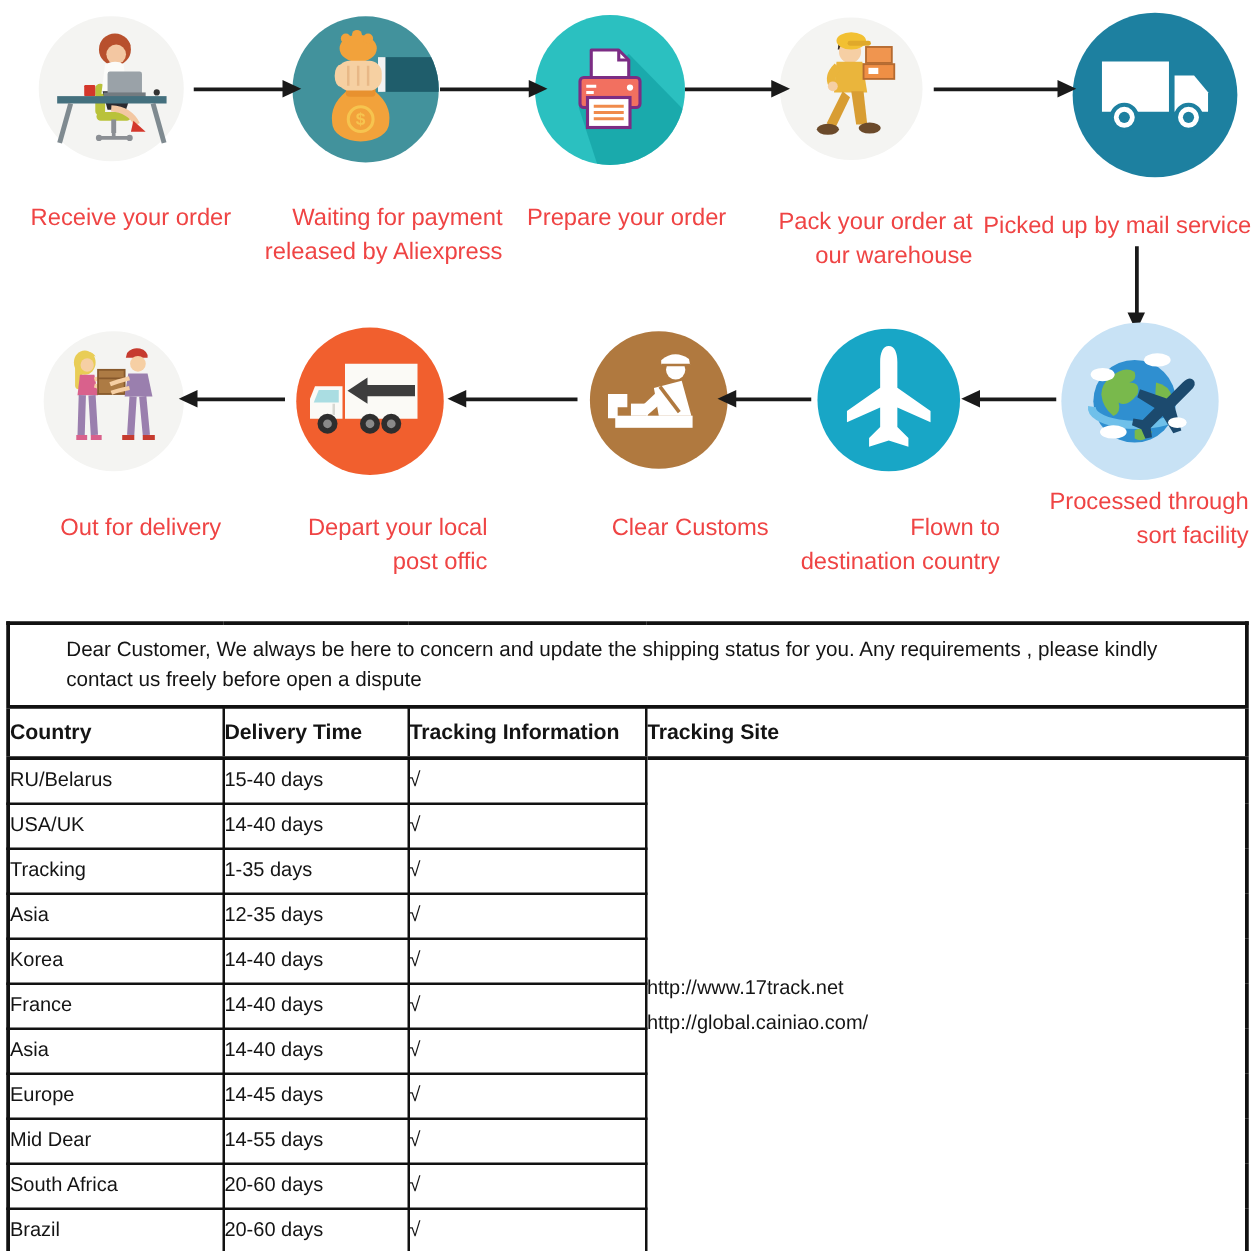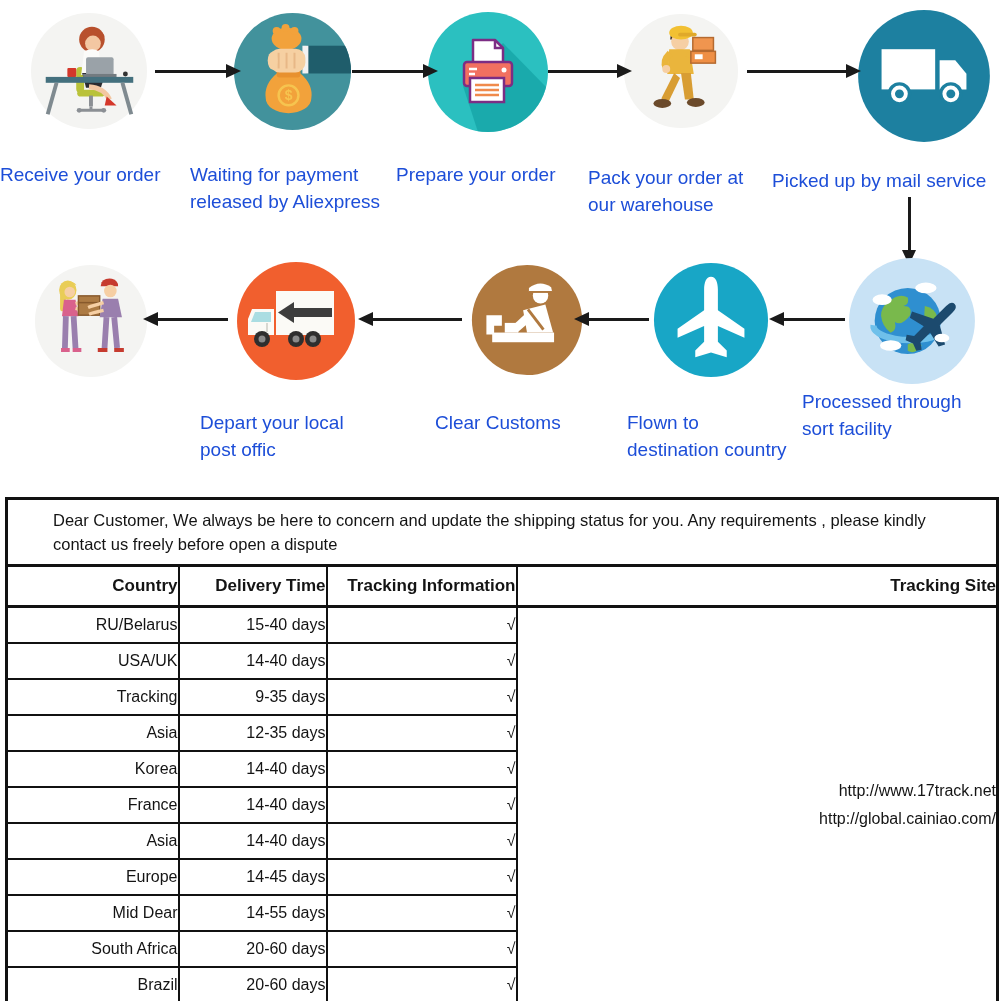--- a/index.html
+++ b/index.html
@@ -2,22 +2,22 @@
 <html><head>
 <meta charset="utf-8">
 <style>
   html,body { margin:0; padding:0; background:#fff; }
   .canvas {
     position:relative; width:1001px; height:1001px; background:#ffffff;
     font-family:"Liberation Sans", sans-serif; overflow:hidden; color:#141414;
   }
   .circ { position:absolute; }
   .lbl {
-    position:absolute; text-align:left; font-size:19px; line-height:27px;
-    color:#1d4ed8; white-space:pre-line;
+    position:absolute; text-align:right; font-size:19px; line-height:27px;
+    color:#ef4444; white-space:pre-line;
   }
   
   .arr { position:absolute; background:#1a1a1a; }
   .arr-r { height:3px; }
   .arr-r::after {
     content:""; position:absolute; right:-14px; top:-6px; width:0; height:0;
     border-left:15px solid #1a1a1a; border-top:7px solid transparent; border-bottom:7px solid transparent;
   }
   .arr-l { height:3px; }
   .arr-l::before {
@@ -28,21 +28,21 @@
   .arr-d::after {
     content:""; position:absolute; bottom:-13px; left:-6px; width:0; height:0;
     border-top:15px solid #1a1a1a; border-left:7px solid transparent; border-right:7px solid transparent;
   }
   
   .ship-table {
     position:absolute; left:5px; top:497px; width:991px;
     border-collapse:collapse; table-layout:fixed; background:#fff;
   }
   .ship-table td {
-    border:2px solid #111; text-align:right; vertical-align:middle;
+    border:2px solid #111; text-align:left; vertical-align:middle;
     font-size:16px; padding:0; height:34px; overflow:hidden;
   }
   .ship-table { border:3px solid #111; }
   .notice-cell {
     text-align:left !important; font-size:16.5px !important; line-height:24px;
     padding:8px 22px 8px 45px !important; height:auto !important;
     border-bottom:3px solid #111 !important; white-space:pre-line;margin-left:40px;
   }
   .head-row td { font-weight:bold; font-size:17px; height:38px; border-bottom:3px solid #111 !important; }
   .check { font-size:14px; }
@@ -232,24 +232,25 @@
     <ellipse cx="73" cy="29" rx="10" ry="5" fill="#fff"></ellipse>
     <ellipse cx="40" cy="83" rx="10" ry="5" fill="#fff"></ellipse>
     <ellipse cx="88" cy="76" rx="7" ry="4" fill="#fff"></ellipse>
   </svg>
 
   <div class="arr arr-l" style="left:783px;top:318px;width:62px"></div>
   <div class="arr arr-l" style="left:588px;top:318px;width:61px"></div>
   <div class="arr arr-l" style="left:372px;top:318px;width:90px"></div>
   <div class="arr arr-l" style="left:157px;top:318px;width:71px"></div>
 
+  <div class="lbl" style="left:5px;top:409px;width:172px">Out for delivery</div>
   <div class="lbl" style="left:200px;top:409px;width:190px">Depart your local
 post offic</div>
   <div class="lbl" style="left:435px;top:409px;width:180px">Clear Customs</div>
-  <div class="lbl" style="left:627px;top:409px;width:198px">Flown to
+  <div class="lbl" style="left:602px;top:409px;width:198px">Flown to
 destination country</div>
   <div class="lbl" style="left:802px;top:388px;width:197px">Processed through
 sort facility</div>
 
   <table class="ship-table">
     <colgroup>
       <col style="width:172px">
         <col style="width:148px">
         <col style="width:190px">
         <col style="width:481px">
@@ -274,21 +275,21 @@
         <div>http://global.cainiao.com/</div>
       </td>
     </tr>
     <tr>
       <td>USA/UK</td>
       <td>14-40 days</td>
       <td class="check">√</td>
     </tr>
     <tr>
       <td>Tracking</td>
-      <td>9-35 days</td>
+      <td>1-35 days</td>
       <td class="check">√</td>
     </tr>
     <tr>
       <td>Asia</td>
       <td>12-35 days</td>
       <td class="check">√</td>
     </tr>
     <tr>
       <td>Korea</td>
       <td>14-40 days</td>

